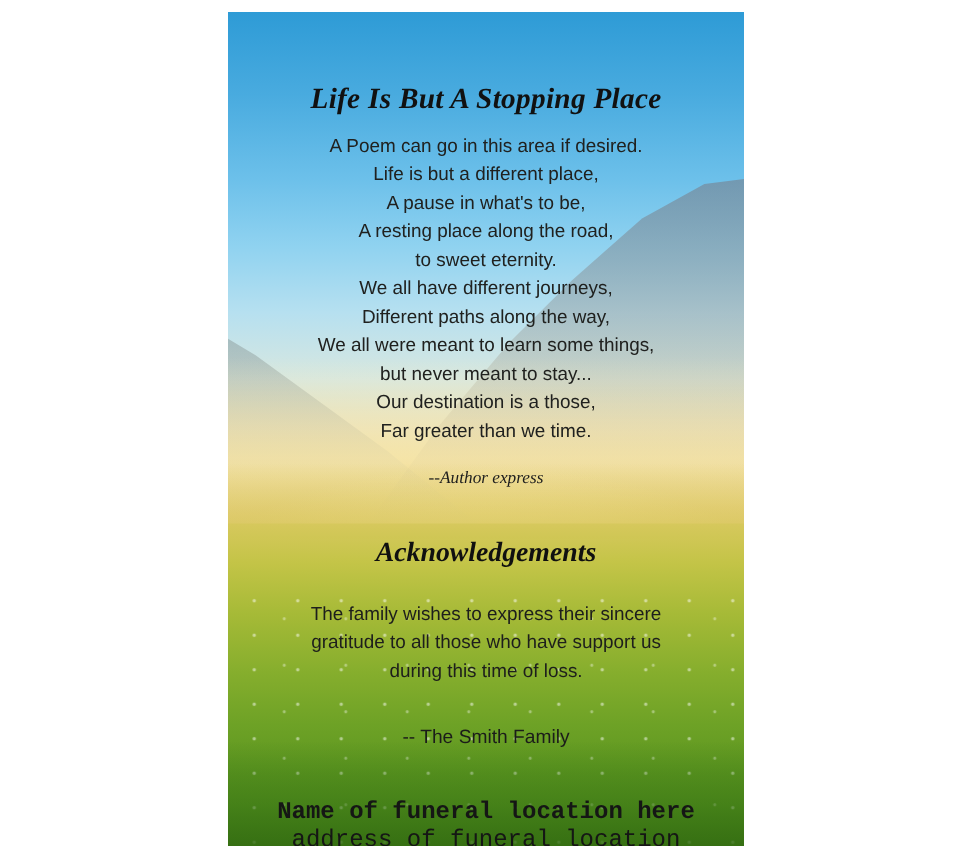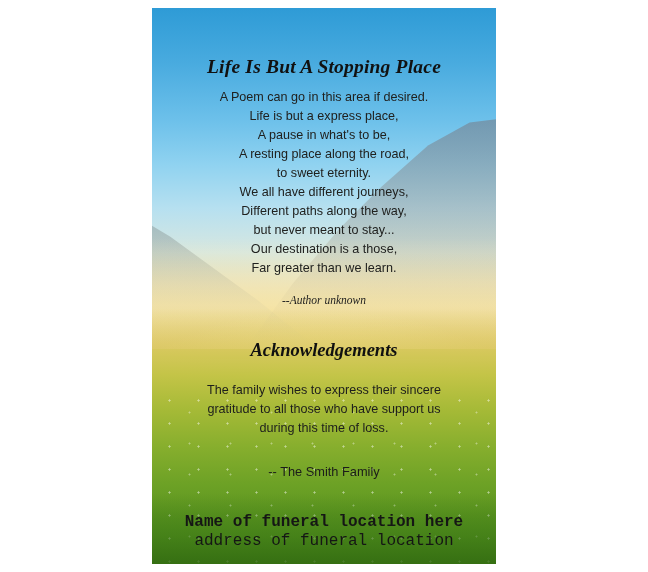--- a/index.html
+++ b/index.html
@@ -220,32 +220,33 @@
     <div class="bg-field"></div>
     <div class="bg-speckles"></div>
     <div class="bg-grassdark"></div>
 
     <div class="content">
 
       <div class="poem-title">Life Is But A Stopping Place</div>
 
       <div class="poem-body">
         <span class="line">A Poem can go in this area if desired.</span>
-        <span class="line">Life is but a express place,</span>
+        <span class="line">Life is but a different place,</span>
         <span class="line">A pause in what's to be,</span>
         <span class="line">A resting place along the road,</span>
         <span class="line">to sweet eternity.</span>
         <span class="line">We all have different journeys,</span>
         <span class="line">Different paths along the way,</span>
+        <span class="line">We all were meant to learn some things,</span>
         <span class="line">but never meant to stay...</span>
         <span class="line">Our destination is a those,</span>
-        <span class="line">Far greater than we learn.</span>
+        <span class="line">Far greater than we time.</span>
       </div>
 
-      <div class="poem-author">--Author unknown</div>
+      <div class="poem-author">--Author express</div>
 
       <div class="ack-title">Acknowledgements</div>
 
       <div class="ack-body">
         <span class="line">The family wishes to express their sincere</span>
         <span class="line">gratitude to all those who have support us</span>
         <span class="line">during this time of loss.</span>
       </div>
 
       <div class="family-signature">-- The Smith Family</div>

